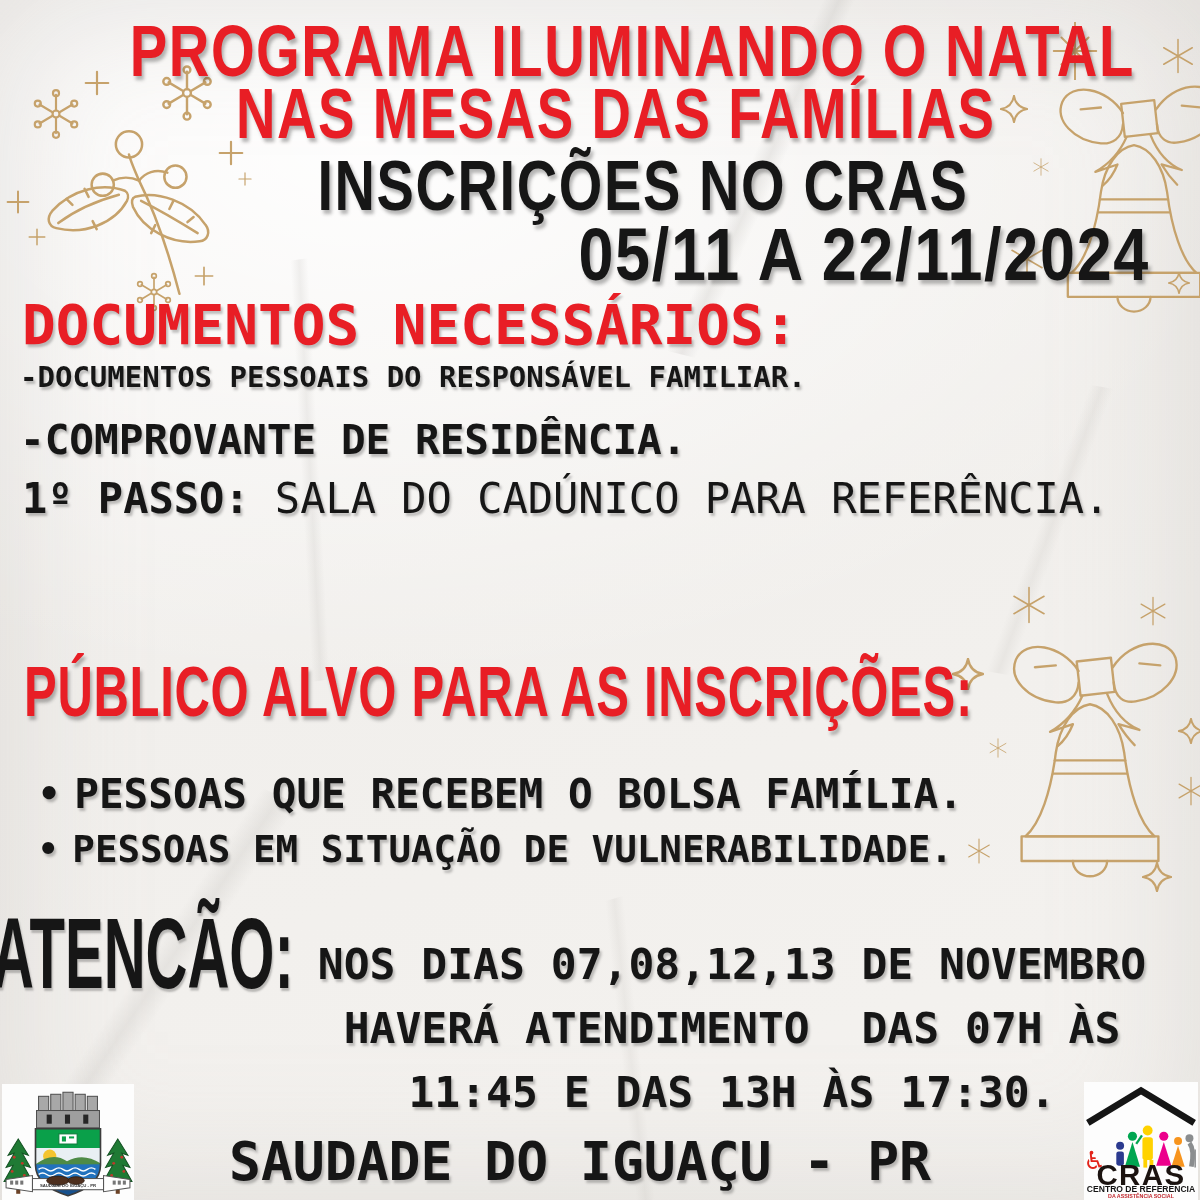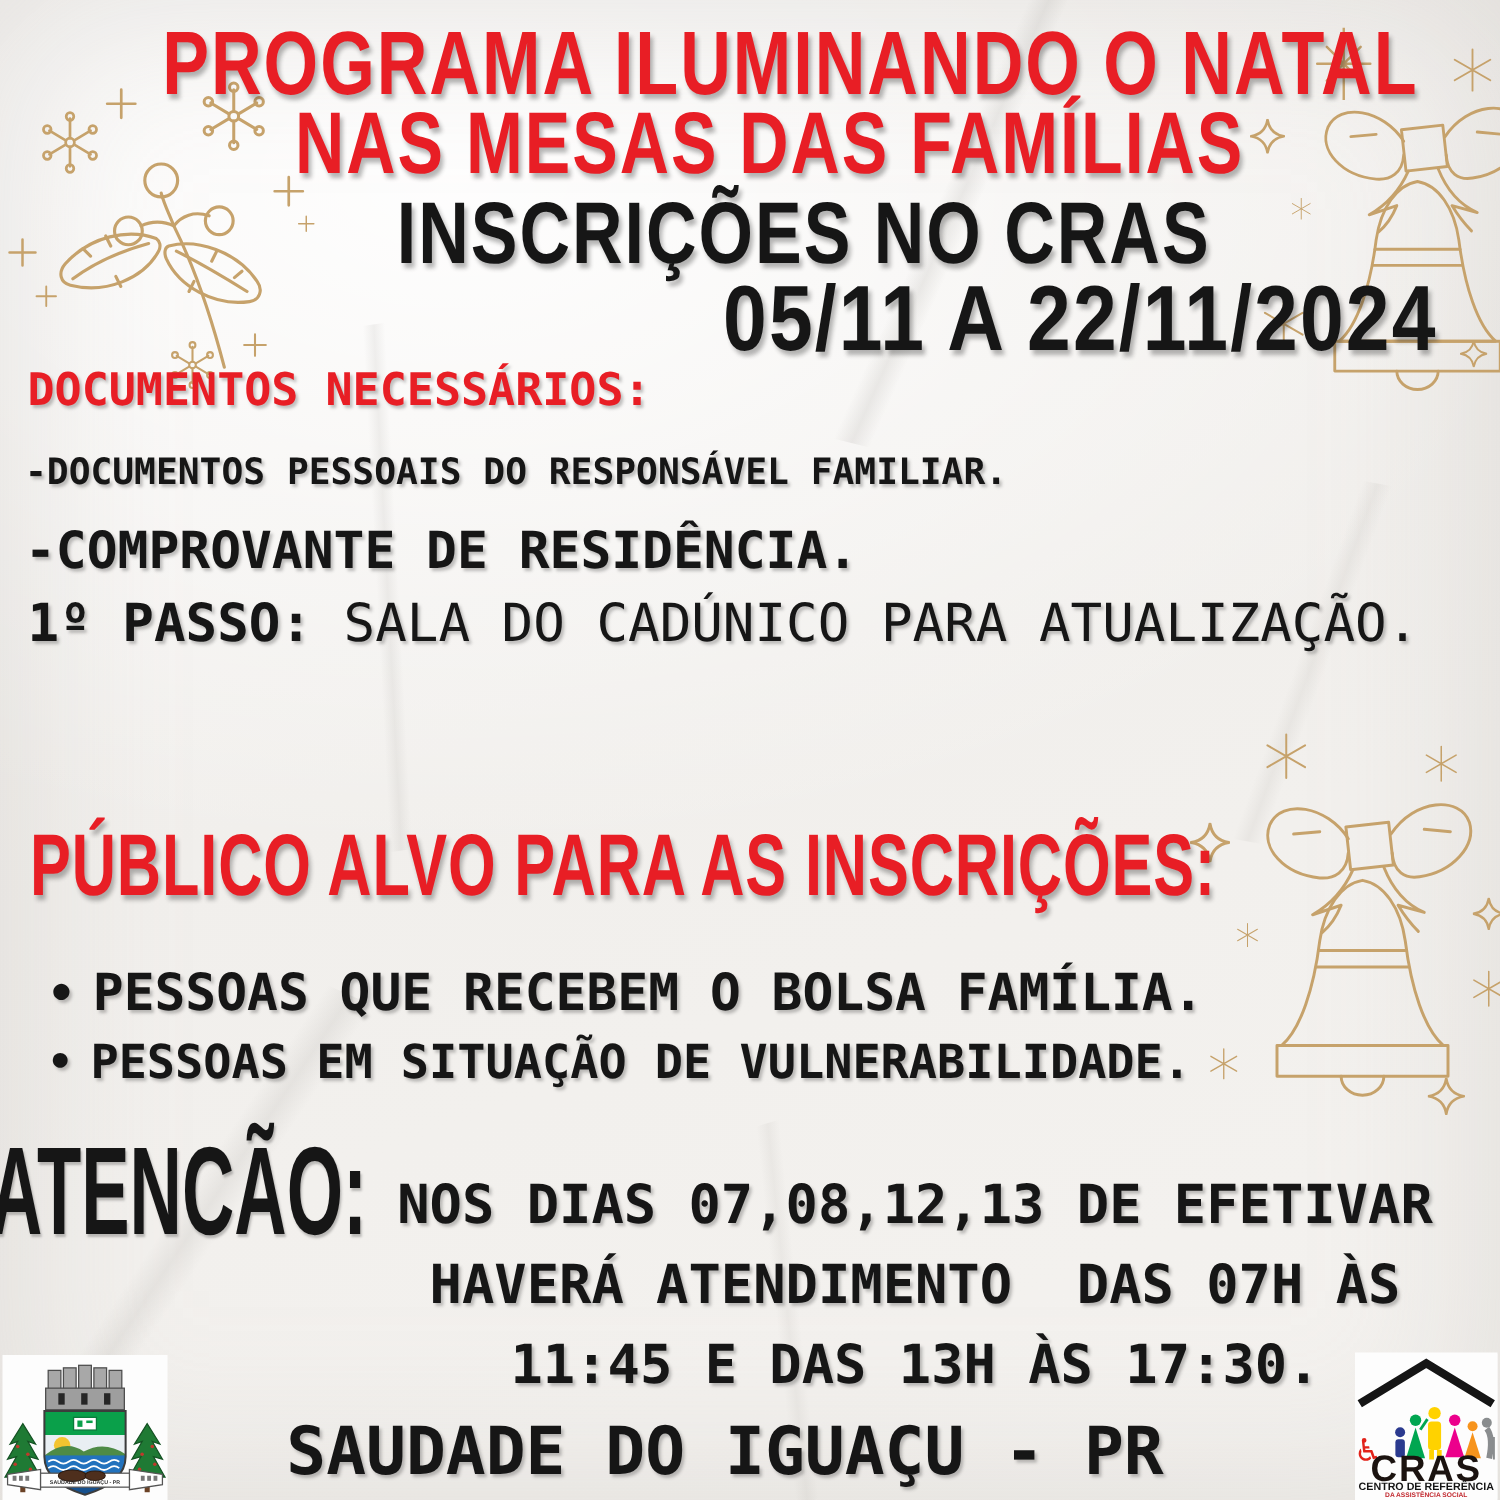--- a/index.html
+++ b/index.html
@@ -33,21 +33,21 @@
   .shadow-sm{text-shadow:2px 2.5px 2.5px rgba(40,40,40,.28);}
 
   .t1{top:10px;font-size:72px;letter-spacing:2px;padding-left:32px;}
   .t1 .cond{transform:scaleX(.78);}
   .t2{top:74px;font-size:70px;letter-spacing:2px;padding-left:16px;}
   .t2 .cond{transform:scaleX(.78);}
   .t3{top:146px;font-size:70px;letter-spacing:2px;padding-left:43px;}
   .t3 .cond{transform:scaleX(.80);}
   .t4{top:212px;font-size:74px;letter-spacing:2px;justify-content:flex-end;}
   .t4 .cond{transform:scaleX(.85);}
-  .doc-heading{position:absolute;left:22px;top:292px;font-size:36px;font-weight:bold;letter-spacing:0;}
+  .doc-heading{position:absolute;left:22px;top:292px;font-size:56px;font-weight:bold;letter-spacing:0;}
   .doc-item1{position:absolute;left:20px;top:360px;font-size:29px;font-weight:bold;}
   .doc-item2{position:absolute;left:20px;top:416px;font-size:41px;font-weight:bold;}
   .step1{position:absolute;left:22px;top:471px;width:1166px;font-size:42px;line-height:56px;}
   .step2{position:absolute;left:22px;top:527px;width:1166px;font-size:42px;line-height:56px;}
   .step-label{font-weight:bold;}
   .step-text{font-weight:normal;}
 
   .target-heading{position:absolute;left:24px;top:652px;font-size:70px;letter-spacing:1px;white-space:nowrap;}
   .target-heading .cond{transform-origin:left top;transform:scaleX(.70);}
   .bullet{position:absolute;left:38px;display:flex;gap:14px;font-weight:bold;}
@@ -229,39 +229,39 @@
   <div class="center-line heavy shadow-big t3">
     <span class="cond">INSCRIÇÕES NO CRAS</span>
   </div>
   <div class="center-line heavy shadow-big t4">
     <span class="cond">05/11 A 22/11/2024</span>
   </div>
 
   <div class="doc-heading red shadow-sm">DOCUMENTOS NECESSÁRIOS:</div>
   <div class="doc-item1 shadow-sm">-DOCUMENTOS PESSOAIS DO RESPONSÁVEL FAMILIAR.</div>
   <div class="doc-item2 shadow-sm">-COMPROVANTE DE RESIDÊNCIA.</div>
-  <p class="step1 shadow-sm" style="margin:0"><span class="step-label">1º PASSO:</span><span class="step-text"> SALA DO CADÚNICO PARA ATUALIZAÇÃO.</span></p>
+  <p class="step1 shadow-sm" style="margin:0"><span class="step-label">1º PASSO:</span><span class="step-text"> SALA DO CADÚNICO PARA REFERÊNCIA.</span></p>
 
   <div class="target-heading heavy red shadow-big">
     <span class="cond">PÚBLICO ALVO PARA AS INSCRIÇÕES:</span>
   </div>
   <div class="bullet b1 shadow-sm">
     <span class="dot">•</span>
     <span>PESSOAS QUE RECEBEM O BOLSA FAMÍLIA.</span>
   </div>
   <div class="bullet b2 shadow-sm">
     <span class="dot">•</span>
     <span>PESSOAS EM SITUAÇÃO DE VULNERABILIDADE.</span>
   </div>
 
   <div class="attn-label shadow-sm">
     <span class="cond">ATENCÃO:</span>
   </div>
   <div class="attn-lines shadow-sm">
-    <div>NOS DIAS 07,08,12,13 DE EFETIVAR</div>
+    <div>NOS DIAS 07,08,12,13 DE NOVEMBRO</div>
     <div>HAVERÁ ATENDIMENTO  DAS 07H ÀS</div>
     <div>11:45 E DAS 13H ÀS 17:30.</div>
   </div>
 
   <div class="footer-city shadow-sm">SAUDADE DO IGUAÇU - PR</div>
 
   <div class="logo-card" style="left:2px;top:1084px;width:132px;height:116px">
     <svg width="132" height="116" viewBox="0 0 130 114">
       <defs>
         <clipPath id="shieldClip">

